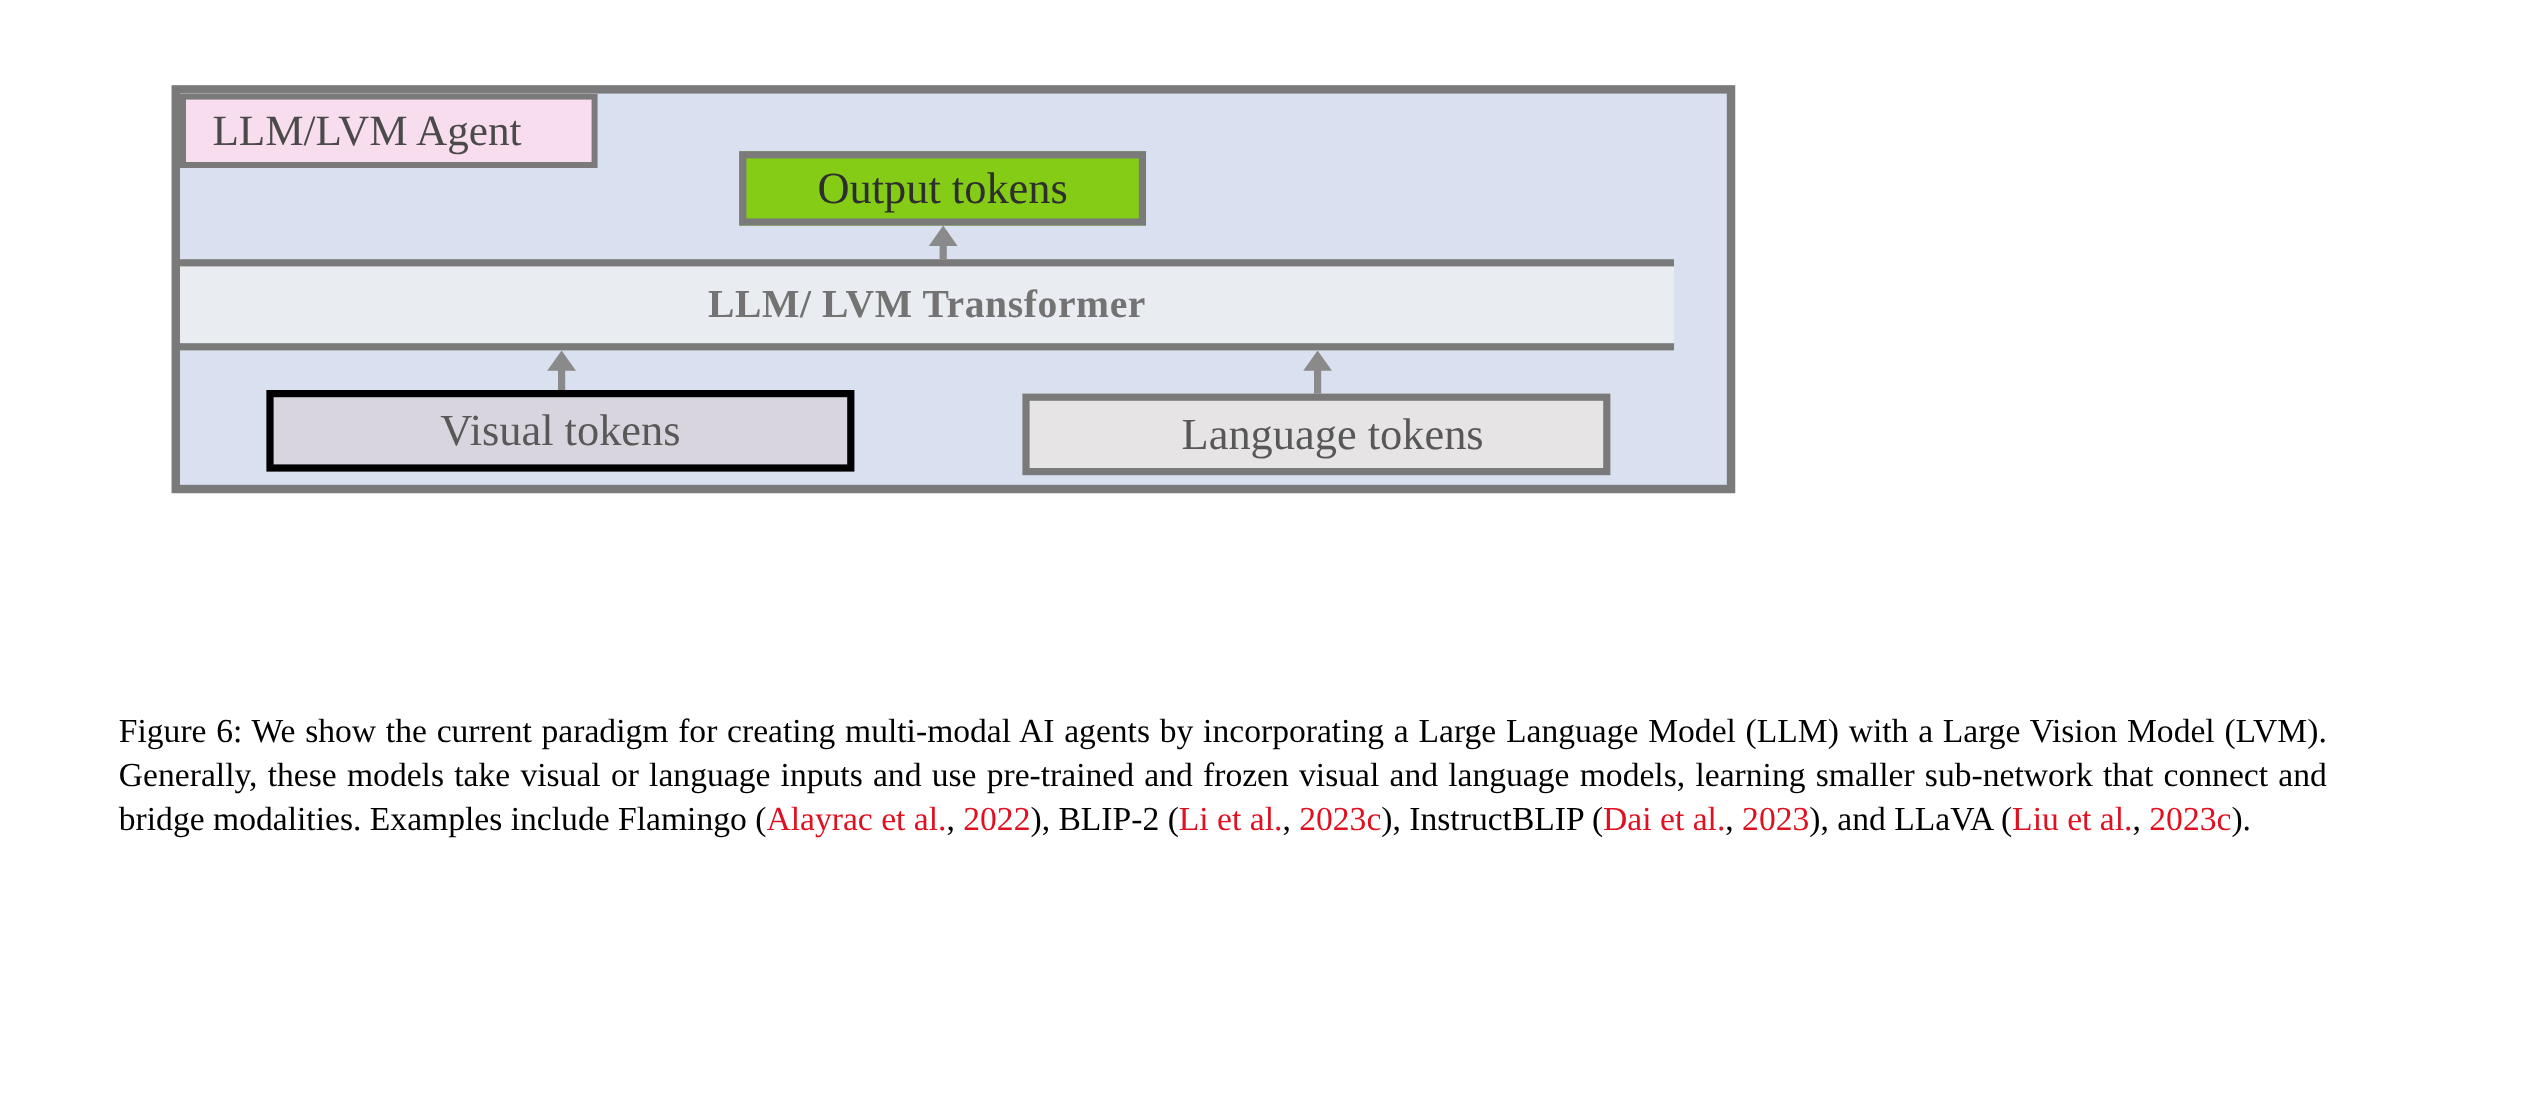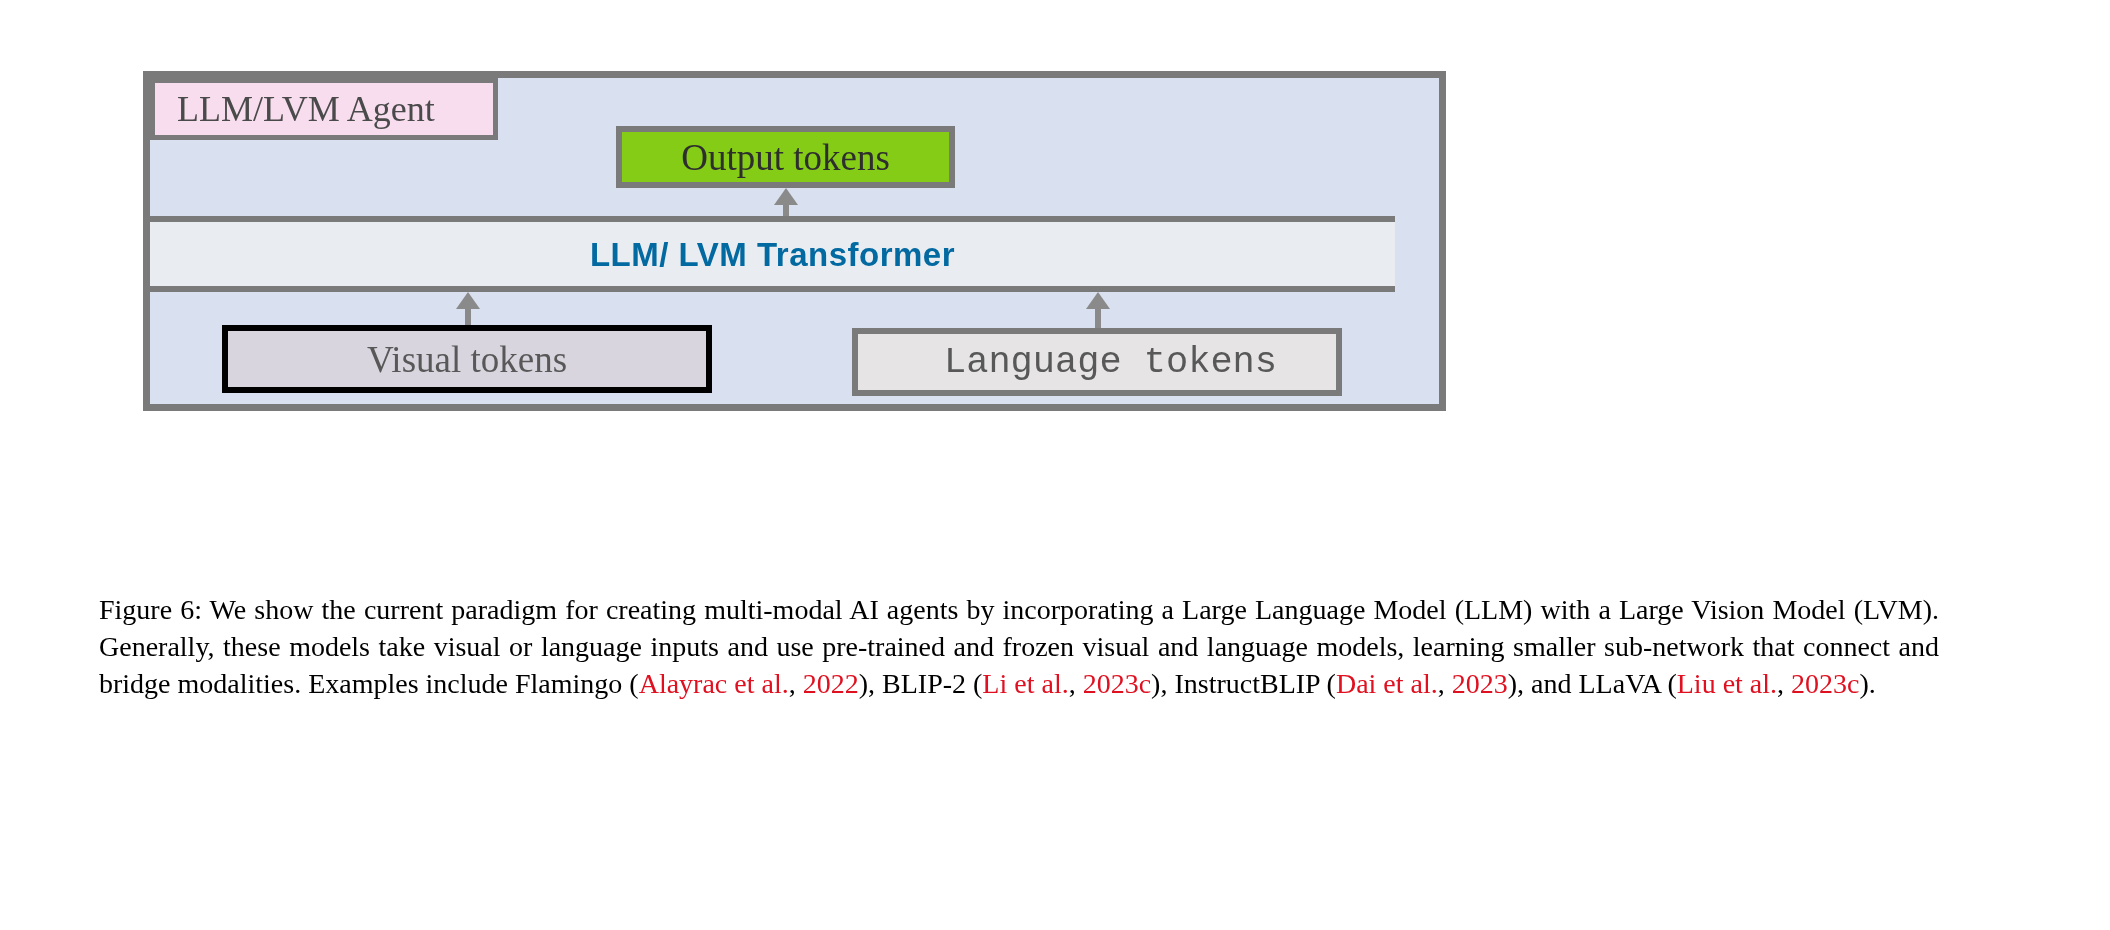--- a/index.html
+++ b/index.html
@@ -93,25 +93,25 @@
     height: 76px;
     box-sizing: border-box;
     border-top: 6px solid #7a7a7a;
     border-bottom: 6px solid #7a7a7a;
     background: #e9edf1;
     display: flex;
     align-items: center;
     justify-content: center;
   }
   .transformer-label {
-    font-family: Liberation Sans, sans-serif;
+    font-family: Liberation Serif, serif;
     font-weight: bold;
     font-size: 33px;
     letter-spacing: 0.5px;
-    color: #0369a1;
+    color: #737373;
     line-height: 1;
     white-space: nowrap;
   }
 
   
   .visual-box {
     position: absolute;
     left: 72px;
     top: 247px;
     width: 490px;
@@ -138,21 +138,21 @@
     width: 490px;
     height: 68px;
     box-sizing: border-box;
     border: 6px solid #7a7a7a;
     background: #e6e4e4;
     display: flex;
     align-items: center;
     justify-content: center;
   }
   .language-label {
-    font-family: Liberation Mono, monospace;
+    font-family: Liberation Serif, serif;
     font-size: 37px;
     color: #585858;
     line-height: 1;
     white-space: nowrap;
     margin-left: 27px;
   }
 
   
   .arrow {
     position: absolute;

